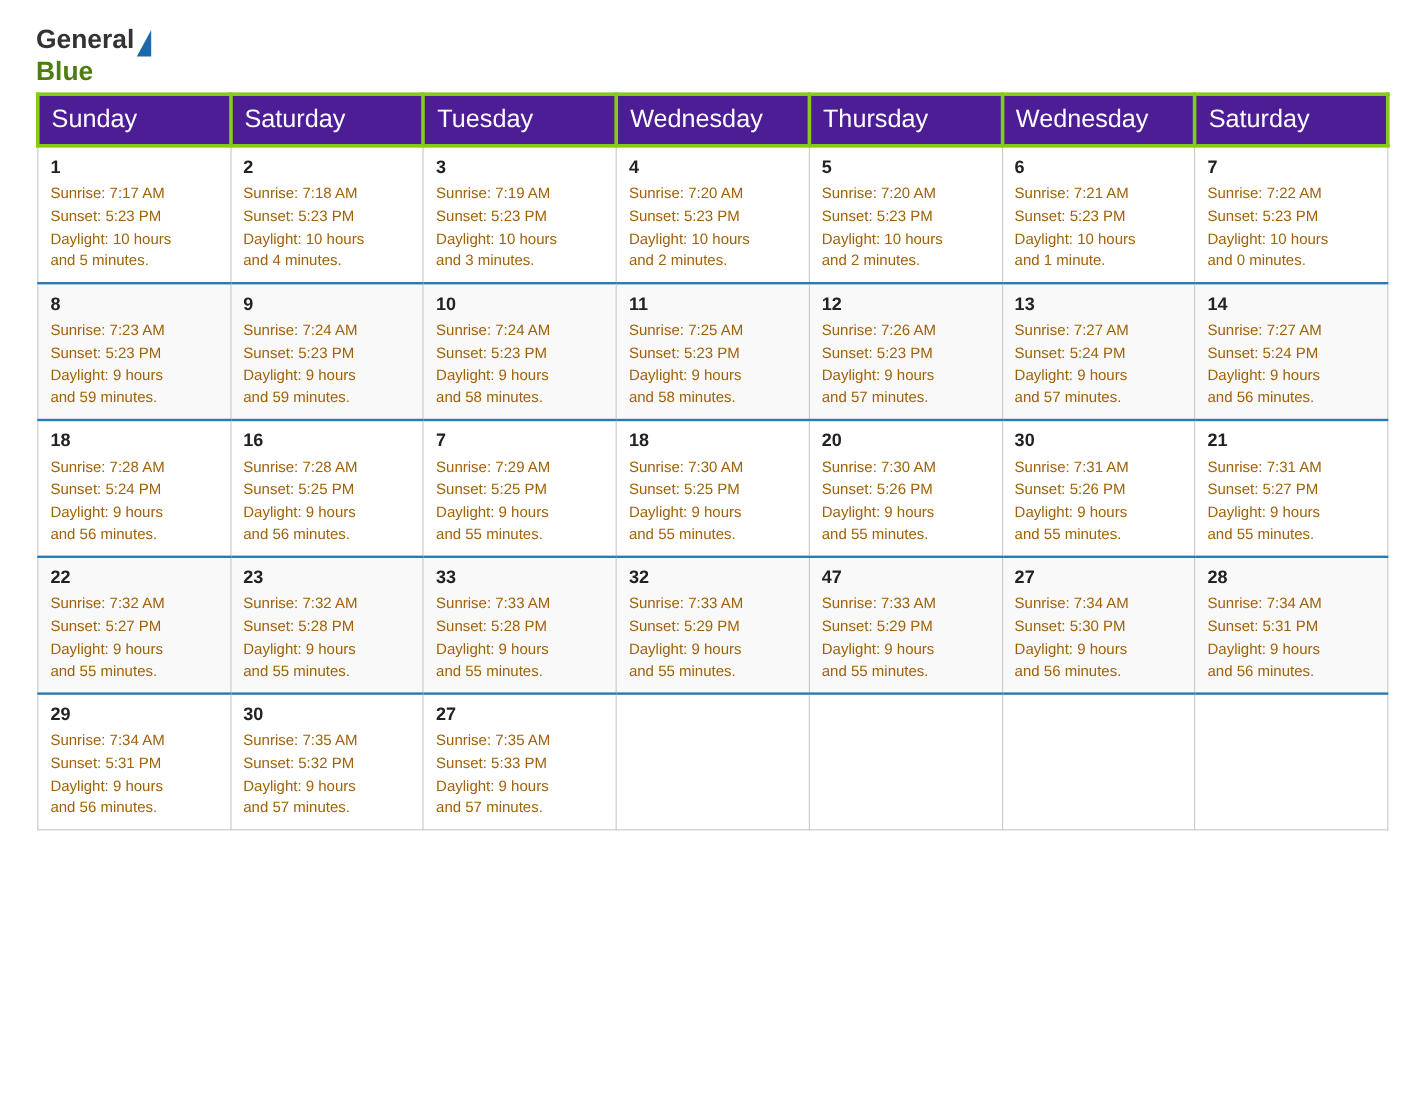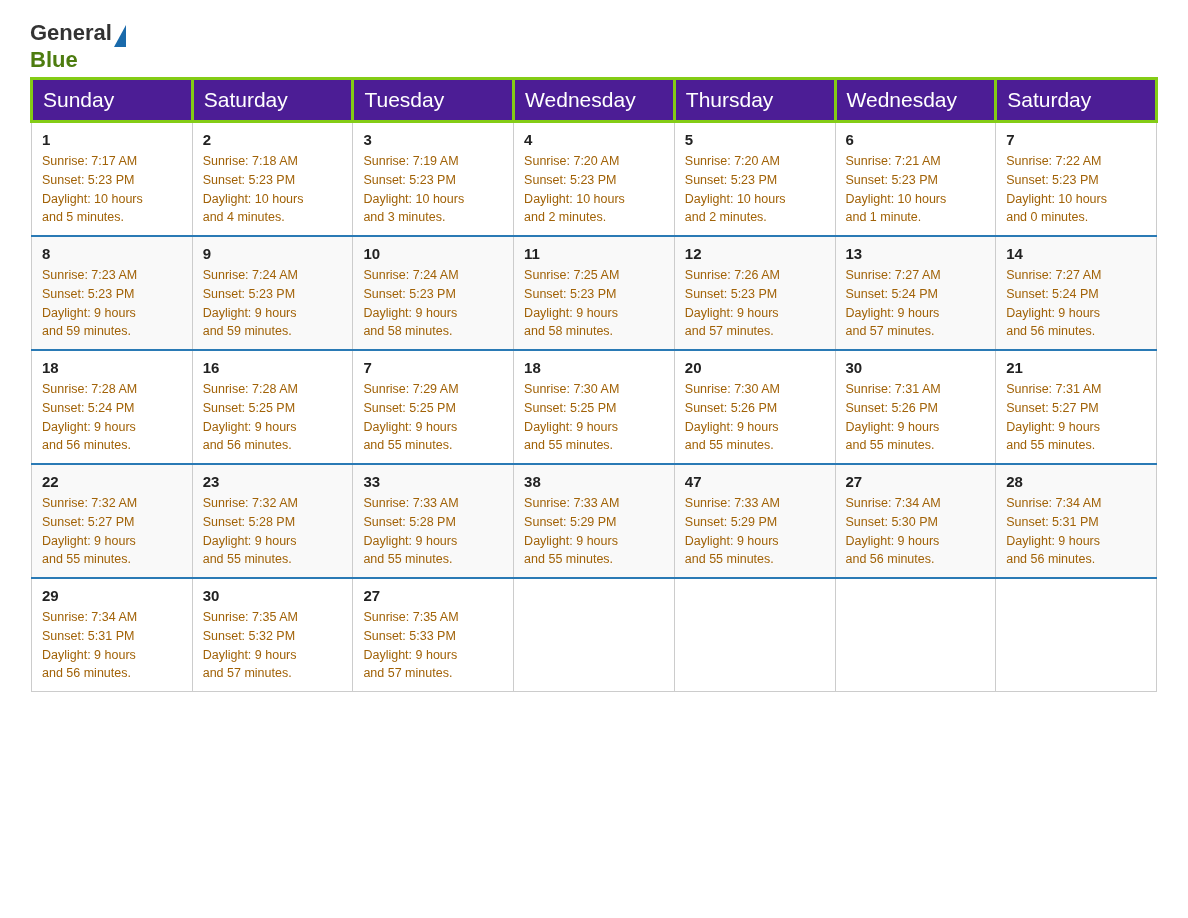--- a/index.html
+++ b/index.html
@@ -152,21 +152,21 @@
         <td><span class="day-number">7</span><span class="day-info">Sunrise: 7:29 AM<br>Sunset: 5:25 PM<br>Daylight: 9 hours<br>and 55 minutes.</span></td>
         <td><span class="day-number">18</span><span class="day-info">Sunrise: 7:30 AM<br>Sunset: 5:25 PM<br>Daylight: 9 hours<br>and 55 minutes.</span></td>
         <td><span class="day-number">20</span><span class="day-info">Sunrise: 7:30 AM<br>Sunset: 5:26 PM<br>Daylight: 9 hours<br>and 55 minutes.</span></td>
         <td><span class="day-number">30</span><span class="day-info">Sunrise: 7:31 AM<br>Sunset: 5:26 PM<br>Daylight: 9 hours<br>and 55 minutes.</span></td>
         <td><span class="day-number">21</span><span class="day-info">Sunrise: 7:31 AM<br>Sunset: 5:27 PM<br>Daylight: 9 hours<br>and 55 minutes.</span></td>
       </tr>
       <tr class="week-row">
         <td><span class="day-number">22</span><span class="day-info">Sunrise: 7:32 AM<br>Sunset: 5:27 PM<br>Daylight: 9 hours<br>and 55 minutes.</span></td>
         <td><span class="day-number">23</span><span class="day-info">Sunrise: 7:32 AM<br>Sunset: 5:28 PM<br>Daylight: 9 hours<br>and 55 minutes.</span></td>
         <td><span class="day-number">33</span><span class="day-info">Sunrise: 7:33 AM<br>Sunset: 5:28 PM<br>Daylight: 9 hours<br>and 55 minutes.</span></td>
-        <td><span class="day-number">38</span><span class="day-info">Sunrise: 7:33 AM<br>Sunset: 5:29 PM<br>Daylight: 9 hours<br>and 55 minutes.</span></td>
+        <td><span class="day-number">32</span><span class="day-info">Sunrise: 7:33 AM<br>Sunset: 5:29 PM<br>Daylight: 9 hours<br>and 55 minutes.</span></td>
         <td><span class="day-number">47</span><span class="day-info">Sunrise: 7:33 AM<br>Sunset: 5:29 PM<br>Daylight: 9 hours<br>and 55 minutes.</span></td>
         <td><span class="day-number">27</span><span class="day-info">Sunrise: 7:34 AM<br>Sunset: 5:30 PM<br>Daylight: 9 hours<br>and 56 minutes.</span></td>
         <td><span class="day-number">28</span><span class="day-info">Sunrise: 7:34 AM<br>Sunset: 5:31 PM<br>Daylight: 9 hours<br>and 56 minutes.</span></td>
       </tr>
       <tr class="week-row">
         <td><span class="day-number">29</span><span class="day-info">Sunrise: 7:34 AM<br>Sunset: 5:31 PM<br>Daylight: 9 hours<br>and 56 minutes.</span></td>
         <td><span class="day-number">30</span><span class="day-info">Sunrise: 7:35 AM<br>Sunset: 5:32 PM<br>Daylight: 9 hours<br>and 57 minutes.</span></td>
         <td><span class="day-number">27</span><span class="day-info">Sunrise: 7:35 AM<br>Sunset: 5:33 PM<br>Daylight: 9 hours<br>and 57 minutes.</span></td>
         <td class="empty-cell"></td>
         <td class="empty-cell"></td>

